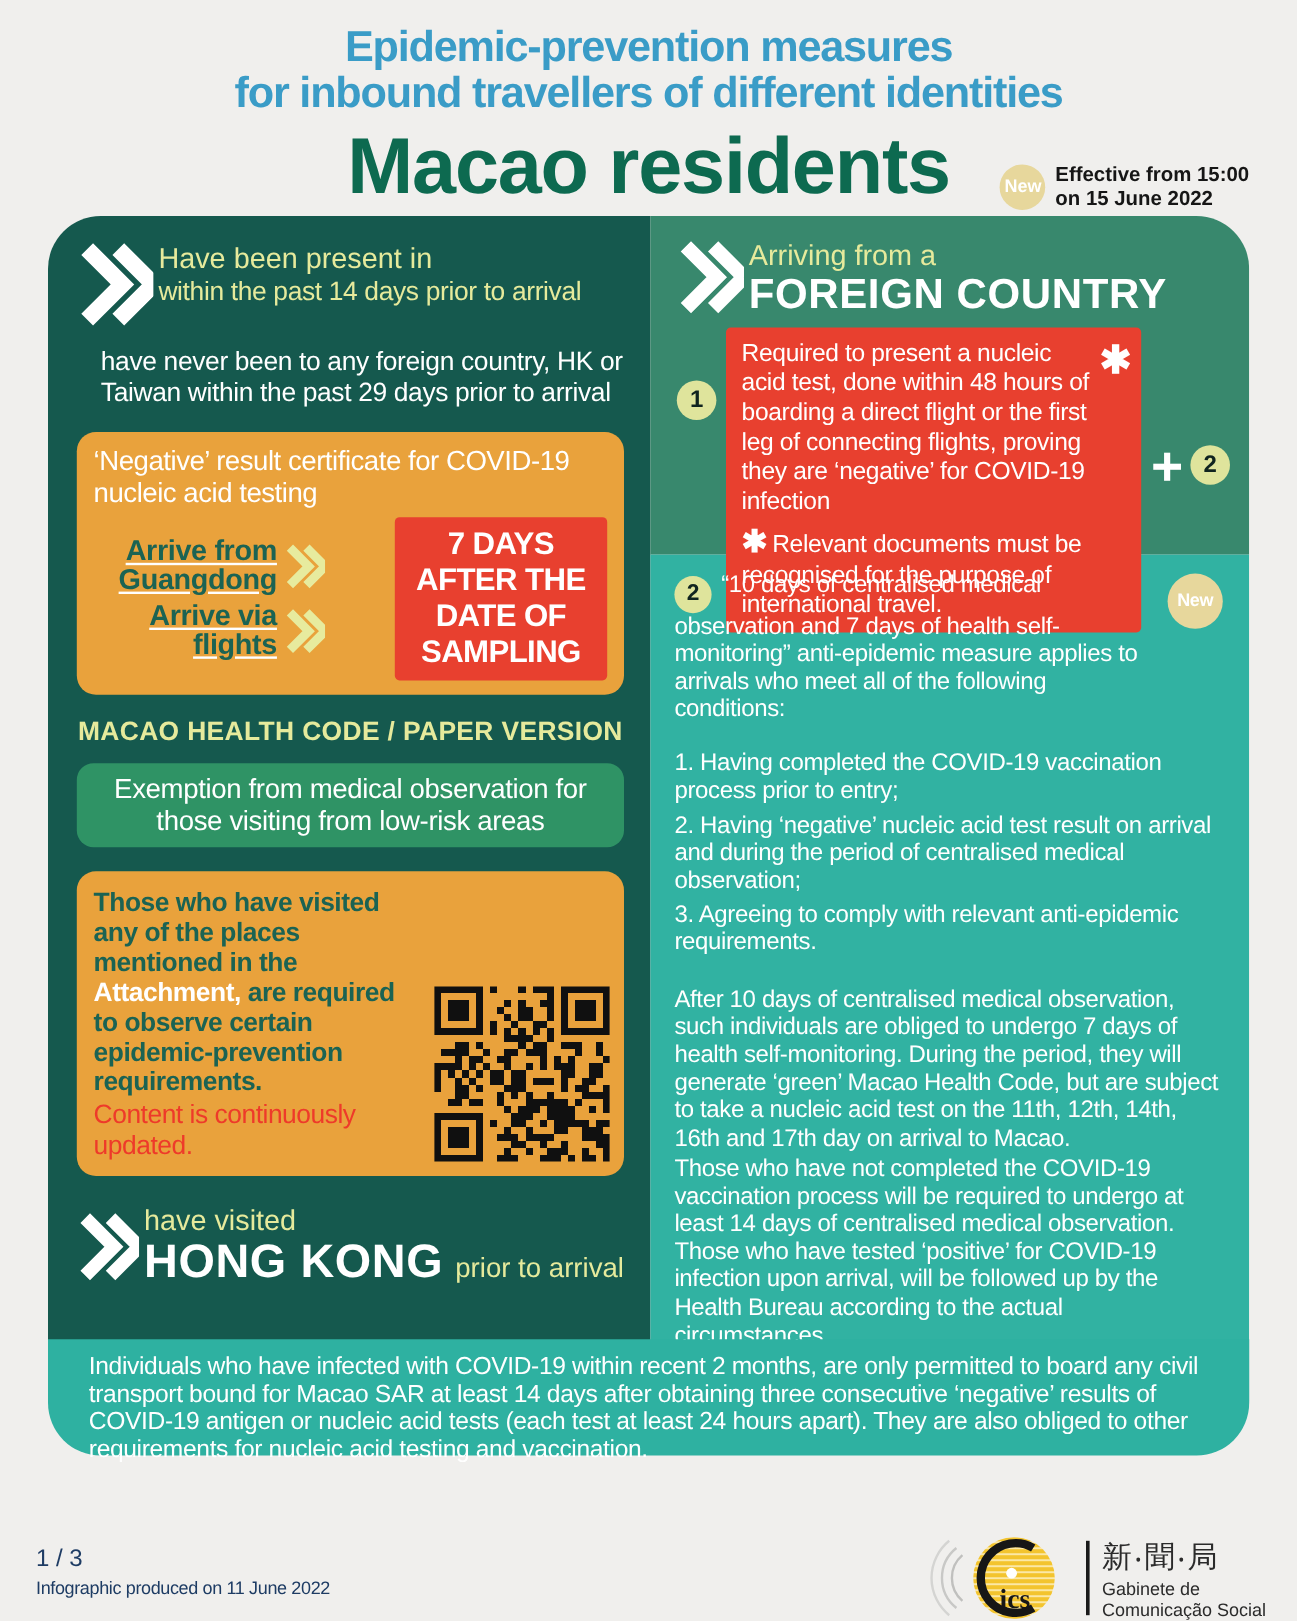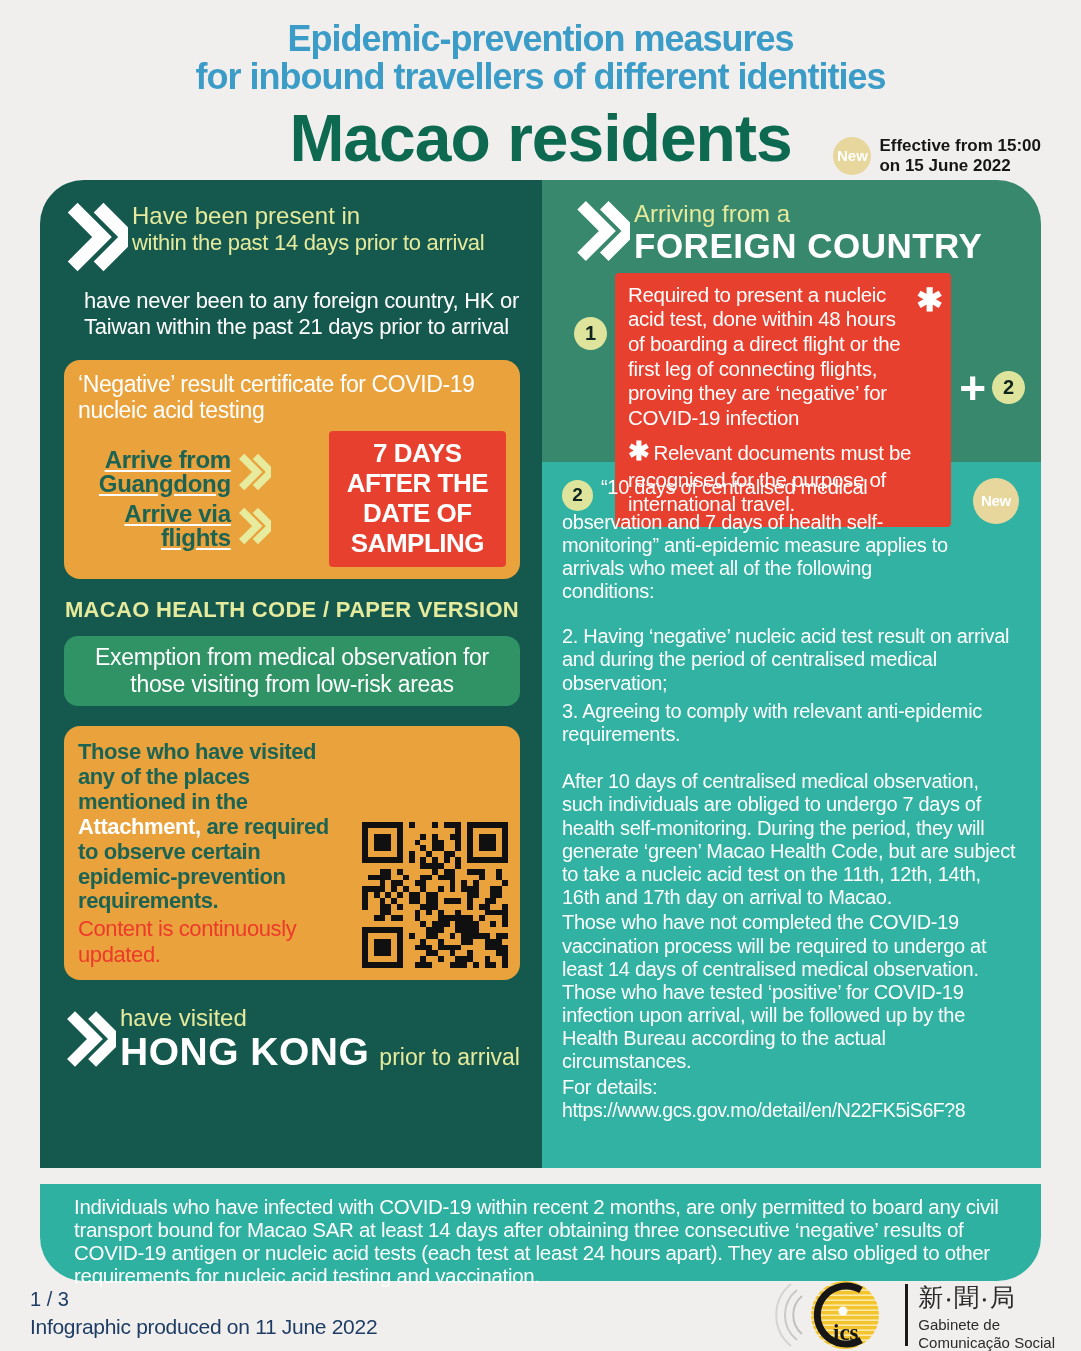--- a/index.html
+++ b/index.html
@@ -21,21 +21,21 @@
   }
   .effective-text { font-size:17px; font-weight:bold; color:#161616; text-align:left; line-height:1.15; }
 
   
   .board {
     position:absolute; left:40px; top:180px; width:1001px; height:988px;
     display:flex; border-radius:44px 44px 0 0; overflow:hidden;
   }
   .col-left { width:502px; background:#15594e; color:#fff; padding:22px 22px 0 24px; }
   .col-right { width:499px; display:flex; flex-direction:column; }
-  .right-top { background:#38886d; height:282px; padding:20px 16px 0 32px; position:relative; color:#fff; }
+  .right-top { background:#38886d; height:282px; padding:20px 16px 0 22px; position:relative; color:#fff; }
   .right-teal { background:#31b2a2; flex:1; padding:14px 22px 0 20px; color:#fff; overflow:hidden; }
 
   
   .sec-head { display:flex; align-items:flex-start; gap:4px; }
   .chv { color:#fff; flex:0 0 auto; }
   .sec-intro { color:#e6ea9c; font-size:24px; }
   .sec-title { color:#fff; font-size:36px; font-weight:bold; letter-spacing:0.5px; line-height:1.05; }
   .sec-sub { color:#e6ea9c; font-size:22px; letter-spacing:-0.3px; }
   .sec-suffix { color:#e6ea9c; font-size:23px; font-weight:normal; letter-spacing:0; margin-left:10px; }
 
@@ -101,30 +101,30 @@
     display:flex; align-items:center; justify-content:center;
   }
   .obs-conds { margin-top:22px; }
   .obs-cond { font-size:20px; line-height:1.16; letter-spacing:-0.3px; margin-top:5px; }
   .obs-para { font-size:20px; line-height:1.16; letter-spacing:-0.3px; margin-top:16px; }
   .obs-para.tight { margin-top:2px; }
   .obs-url { font-size:19.5px; letter-spacing:-0.4px; line-height:1.16; word-break:break-all; }
 
   
   .band {
-    position:absolute; left:40px; top:1184px; width:1001px; height:97px;
+    position:absolute; left:40px; top:1116px; width:1001px; height:97px;
     background:#2eb1a1; border-radius:0 0 44px 44px;
     padding:11px 28px 0 34px; color:#fff;
     font-size:20.5px; line-height:1.13; letter-spacing:-0.3px;
   }
 
   
   .footer-left { position:absolute; left:30px; top:1288px; color:#1e3c64; }
   .page-num { font-size:20px; }
-  .produced { font-size:21px; margin-top:4px; letter-spacing:-0.3px; }
+  .produced { font-size:15px; margin-top:4px; letter-spacing:-0.3px; }
   .footer-logo { position:absolute; right:26px; top:1276px; display:flex; align-items:center; gap:10px; }
   .logo-divider { width:3px; height:62px; background:#1a1a1a; }
   .logo-text .cn { font-size:25px; color:#2b2b2b; letter-spacing:2px; }
   .logo-text .pt { font-size:15px; color:#2b2b2b; line-height:1.15; margin-top:2px; }
 
   svg.qr { display:block; shape-rendering:crispEdges; }
 </style>
 </head>
 <body>
 
@@ -163,21 +163,21 @@
       <div class="sec-head">
         <svg class="chv" width="64" height="70">
             <use href="#chv"></use>
           </svg>
         <div>
           <div class="sec-intro">Have been present in</div>
           <div class="sec-sub">within the past 14 days prior to arrival</div>
         </div>
       </div>
 
-      <p class="ml-note">have never been to any foreign country, HK or Taiwan within the past 21 days prior to arrival</p>
+      <p class="ml-note">have never been to any foreign country, HK or Taiwan within the past 29 days prior to arrival</p>
 
       <div class="orange-box">
         <div class="ob-heading">‘Negative’ result certificate for COVID-19 nucleic acid testing</div>
         <div class="routes-wrap">
           <div class="routes">
             <div class="route-row">
               <div class="route-text">
                 <div>Arrive from</div>
                 <div>Guangdong</div>
               </div>
@@ -555,20 +555,21 @@
           </div>
         </div>
       </div>
 
       <div class="right-teal">
         <p class="obs-intro">
           <span class="num-badge">2</span><span>“10 days of centralised medical observation and 7 days of health self-monitoring” anti-epidemic measure applies to arrivals who meet all of the following conditions:</span>
           <span class="obs-new">New</span>
         </p>
         <div class="obs-conds">
+          <p class="obs-cond">1. Having completed the COVID-19 vaccination process prior to entry;</p>
           <p class="obs-cond">2. Having ‘negative’ nucleic acid test result on arrival and during the period of centralised medical observation;</p>
           <p class="obs-cond">3. Agreeing to comply with relevant anti-epidemic requirements.</p>
         </div>
         <p class="obs-para" style="margin-top:24px">After 10 days of centralised medical observation, such individuals are obliged to undergo 7 days of health self-monitoring. During the period, they will generate ‘green’ Macao Health Code, but are subject to take a nucleic acid test on the 11th, 12th, 14th, 16th and 17th day on arrival to Macao.</p>
         <p class="obs-para tight">Those who have not completed the COVID-19 vaccination process will be required to undergo at least 14 days of centralised medical observation. Those who have tested ‘positive’ for COVID-19 infection upon arrival, will be followed up by the Health Bureau according to the actual circumstances.</p>
         <p class="obs-para tight">For details:</p>
         <p class="obs-url">https://www.gcs.gov.mo/detail/en/N22FK5iS6F?8</p>
 
       </div>
 

